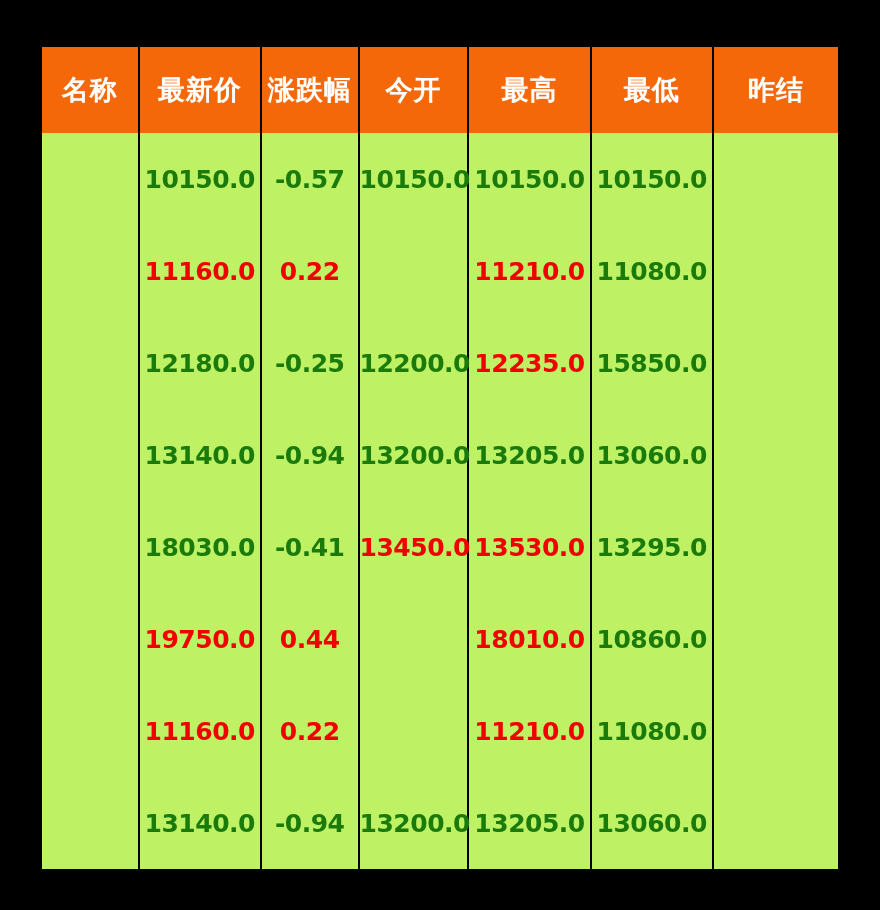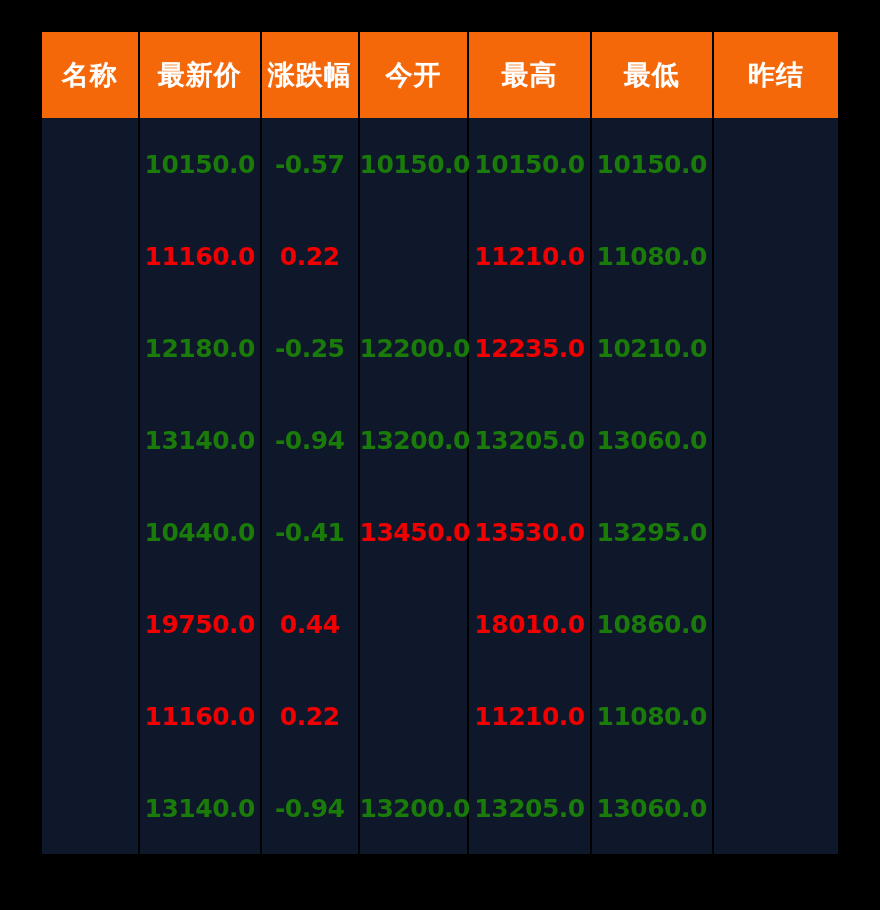--- a/index.html
+++ b/index.html
@@ -12,21 +12,21 @@
     width: 880px;
     height: 910px;
     overflow: hidden;
     font-family: "Liberation Sans", sans-serif;
     -webkit-font-smoothing: none;
   }
 
   #quote-table-wrap {
     position: absolute;
     left: 40px;
-    top: 32px;
+    top: 47px;
     width: 800px;
   }
 
   table.quote-table {
     border-collapse: separate;
     border-spacing: 2px 0;
     table-layout: fixed;
     width: 800px;
   }
 
@@ -53,21 +53,21 @@
   col.c-open   { width: 106px; }
   col.c-high   { width: 118px; }
   col.c-low    { width: 118px; }
   col.c-prev   { width: 122px; }
 
   
   tbody td {
     height: 92px;
     padding: 0;
     border: 0;
-    background: #0f172a;
+    background: #bef264;
     text-align: center;
     vertical-align: middle;
     font-family: "DejaVu Sans", "Liberation Sans", sans-serif;
     font-weight: 700;
     font-size: 25px;
     letter-spacing: -0.5px;
     white-space: nowrap;
   }
 
   tbody td.name-cell { font-size: 22px; }
@@ -144,35 +144,35 @@
           <td><span class="val up" data-ghost="11210.0">11210.0</span></td>
           <td><span class="val down" data-ghost="11080.0">11080.0</span></td>
           <td></td>
         </tr>
         <tr>
           <td class="name-cell"></td>
           <td><span class="val down" data-ghost="12180.0">12180.0</span></td>
           <td><span class="val down" data-ghost="-0.37">-0.25</span></td>
           <td><span class="val down" data-ghost="12200.0">12200.0</span></td>
           <td><span class="val up" data-ghost="12235.0">12235.0</span></td>
-          <td><span class="val down" data-ghost="12090.0">10210.0</span></td>
+          <td><span class="val down" data-ghost="12090.0">15850.0</span></td>
           <td></td>
         </tr>
         <tr>
           <td class="name-cell"></td>
           <td><span class="val down" data-ghost="13140.0">13140.0</span></td>
           <td><span class="val down" data-ghost="-0.94">-0.94</span></td>
           <td><span class="val down" data-ghost="13200.0">13200.0</span></td>
           <td><span class="val down" data-ghost="13205.0">13205.0</span></td>
           <td><span class="val down" data-ghost="13060.0">13060.0</span></td>
           <td></td>
         </tr>
         <tr>
           <td class="name-cell"></td>
-          <td><span class="val down" data-ghost="13380.0">10440.0</span></td>
+          <td><span class="val down" data-ghost="13380.0">18030.0</span></td>
           <td><span class="val down" data-ghost="-0.41">-0.41</span></td>
           <td><span class="val up" data-ghost="13450.0">13450.0</span></td>
           <td><span class="val up" data-ghost="13530.0">13530.0</span></td>
           <td><span class="val down" data-ghost="13295.0">13295.0</span></td>
           <td></td>
         </tr>
         <tr>
           <td class="name-cell"></td>
           <td><span class="val up" data-ghost="13760.0">19750.0</span></td>
           <td><span class="val up" data-ghost="0.44">0.44</span></td>

